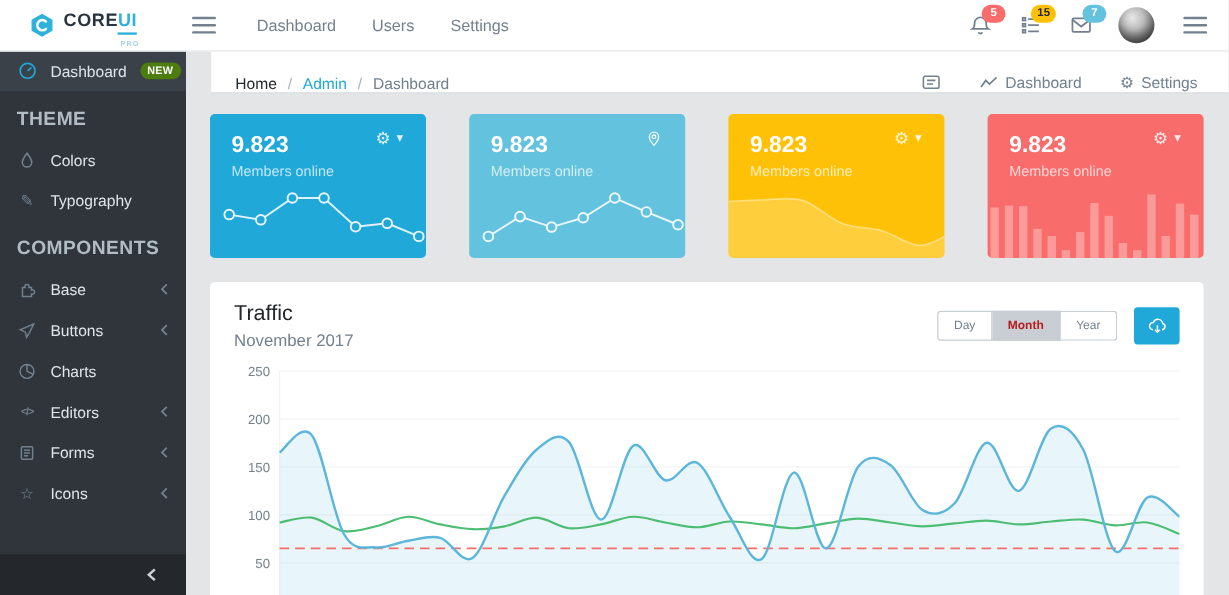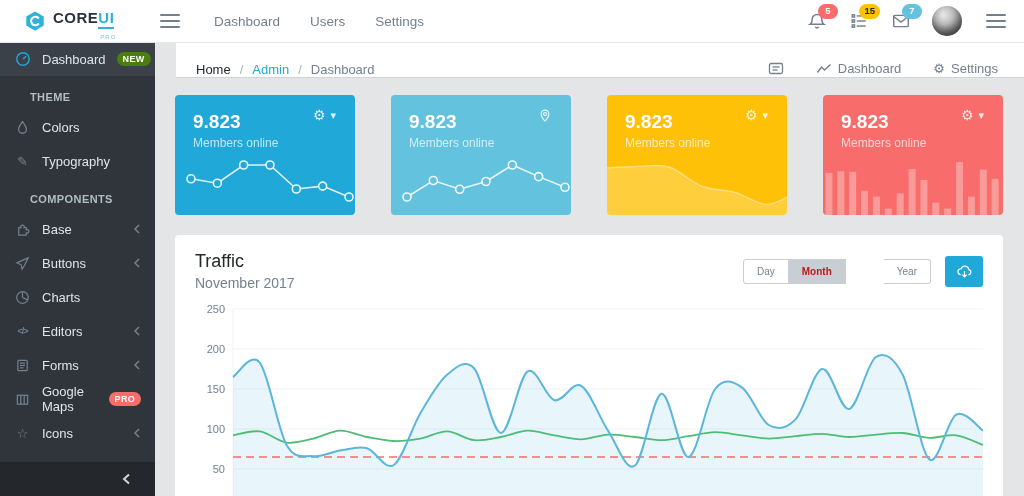--- a/index.html
+++ b/index.html
@@ -28,21 +28,21 @@
   .avatar{width:30px;height:30px;border-radius:50%;
     background:radial-gradient(circle at 38% 30%,#e8e8e8 0%,#bdbdbd 35%,#6f6f6f 70%,#3f3f3f 100%);
     box-shadow:inset 0 -6px 8px rgba(0,0,0,.35);cursor:pointer;}
 
   
   .sidebar{position:absolute;top:42px;left:0;width:155px;bottom:0;background:#2f353a;z-index:15;}
   .nav-item{height:34px;display:flex;align-items:center;padding:0 14px;gap:11px;cursor:pointer;color:#dfe4e8;font-size:13px;}
   .nav-item.active{background:#3a4149;}
   .nav-item .ic{width:17px;display:flex;justify-content:center;color:#73818f;flex:none;}
   .nav-item.active .ic{color:#20a8d8;}
-  .nav-title{padding:15px 30px 7px;font-size:11px;font-weight:bold;letter-spacing:.4px;color:#b2bcc5;}
+  .nav-title{padding:15px 14px 7px;font-size:16px;font-weight:bold;letter-spacing:.4px;color:#b2bcc5;}
   .nav-badge{margin-left:auto;font-size:9px;font-weight:bold;color:#fff;padding:2px 6px;border-radius:9px;letter-spacing:.3px;}
   .badge-new{background:#4d7c0f;}
   .badge-pro{background:#f86c6b;}
   .nav-chevron{margin-left:auto;color:#73818f;display:flex;}
   .glyph-ic{font-size:13px;line-height:1;}
   .code-ic{font-size:9px;font-weight:bold;letter-spacing:-1px;}
   .sidebar-footer{position:absolute;bottom:0;left:0;width:100%;height:34px;background:#24282c;
     display:flex;align-items:center;justify-content:flex-end;padding-right:24px;box-sizing:border-box;cursor:pointer;color:#cfd4d8;}
 
   
@@ -72,21 +72,21 @@
   
   .traffic-card{margin-top:20px;background:#fff;border-radius:4px;padding:16px 20px;height:300px;box-sizing:border-box;}
   .traffic-head{display:flex;align-items:center;}
   .traffic-title{font-size:18px;color:#23282c;}
   .traffic-sub{font-size:14px;color:#73818f;margin-top:3px;}
   .traffic-controls{margin-left:auto;display:flex;align-items:center;}
   .btn-group{display:inline-flex;}
   .range-btn{padding:6px 13px;font-size:10px;color:#73818f;background:#fff;border:1px solid #c8ced3;cursor:pointer;}
   .range-btn + .range-btn{border-left:none;}
   .range-btn:first-child{border-radius:3px 0 0 3px;}
-  .range-btn:last-child{border-radius:0 3px 3px 0;margin-left:38px;}
+  .range-btn:last-child{border-radius:0 3px 3px 0;}
   .range-btn.active{background:#c8ced3;color:#b91c1c;font-weight:bold;}
   .dl-btn{margin-left:14px;width:38px;height:31px;background:#20a8d8;border:none;border-radius:3px;
     display:flex;align-items:center;justify-content:center;color:#fff;cursor:pointer;}
   .traffic-chart-wrap{margin-top:10px;}
 </style>
 </head>
 <body>
 
 <div class="app">
 
@@ -229,31 +229,20 @@
             <line x1="5.3" y1="8" x2="10.7" y2="8"></line>
             <line x1="5.3" y1="10.5" x2="9" y2="10.5"></line>
         </svg>
       </span>
       <span>Forms</span>
       <span class="nav-chevron">
         <svg width="8" height="10" viewBox="0 0 8 10" fill="none" stroke="currentColor" stroke-width="1.5">
             <polyline points="6,1 2,5 6,9"></polyline>
           </svg>
       </span>
-    </div>
-    <div class="nav-item">
-      <span class="ic">
-        <svg width="15" height="15" viewBox="0 0 16 16" fill="none" stroke="currentColor" stroke-width="1.3">
-          <rect x="2.5" y="3.5" width="11" height="9.5"></rect>
-            <line x1="6.2" y1="3.5" x2="6.2" y2="13"></line>
-            <line x1="9.8" y1="3.5" x2="9.8" y2="13"></line>
-        </svg>
-      </span>
-      <span>Google Maps</span>
-      <span class="nav-badge badge-pro">PRO</span>
     </div>
     <div class="nav-item">
       <span class="ic glyph-ic">☆</span>
       <span>Icons</span>
       <span class="nav-chevron">
         <svg width="8" height="10" viewBox="0 0 8 10" fill="none" stroke="currentColor" stroke-width="1.5">
             <polyline points="6,1 2,5 6,9"></polyline>
           </svg>
       </span>
     </div>

